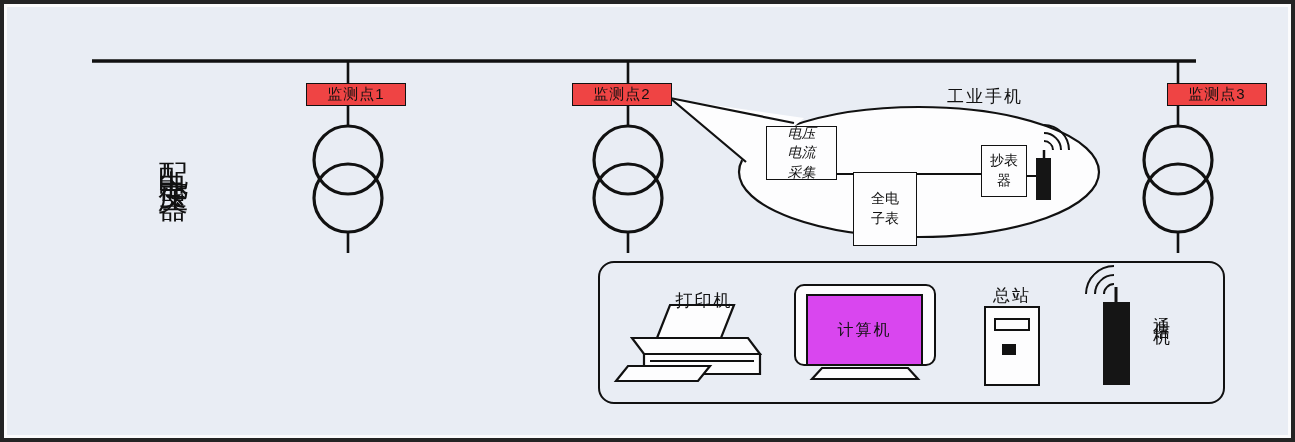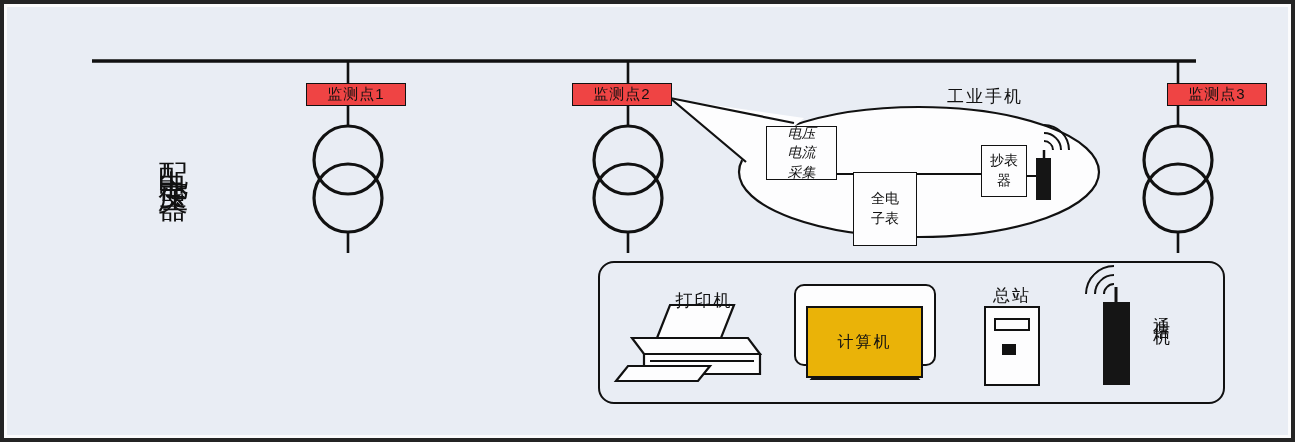--- a/index.html
+++ b/index.html
@@ -24,22 +24,22 @@
   .arc.ne { border-top-color:#111; transform:rotate(45deg); }
   .arc.nw { border-top-color:#111; transform:rotate(-45deg); }
 
   .device { position:absolute; background:#151515; }
 
   .panel { position:absolute; left:594px; top:257px; width:627px; height:143px;
            border:2.6px solid #111; border-radius:16px; box-sizing:border-box; }
 
   .monitor-outer { position:absolute; left:790px; top:280px; width:142px; height:82px;
                    border:2.6px solid #111; border-radius:10px; background:#fdfdfe; box-sizing:border-box; }
-  .monitor-inner { position:absolute; left:10px; top:20px; width:117px; height:72px; border:2px solid #111;
-                   background:#eab308; display:flex; align-items:center; justify-content:center;
+  .monitor-inner { position:absolute; left:10px; top:8px; width:117px; height:72px; border:2px solid #111;
+                   background:#d946ef; display:flex; align-items:center; justify-content:center;
                    font-size:16px; letter-spacing:2px; box-sizing:border-box; }
 
   .master-box { position:absolute; left:980px; top:302px; width:56px; height:80px;
                 border:2.6px solid #111; background:#fdfdfe; box-sizing:border-box; }
   .master-slot { position:absolute; left:8px; top:10px; width:36px; height:13px; border:2px solid #111; box-sizing:border-box; }
   .master-dot { position:absolute; left:16px; top:36px; width:14px; height:11px; background:#111; }
 </style>
 </head>
 <body>
 

